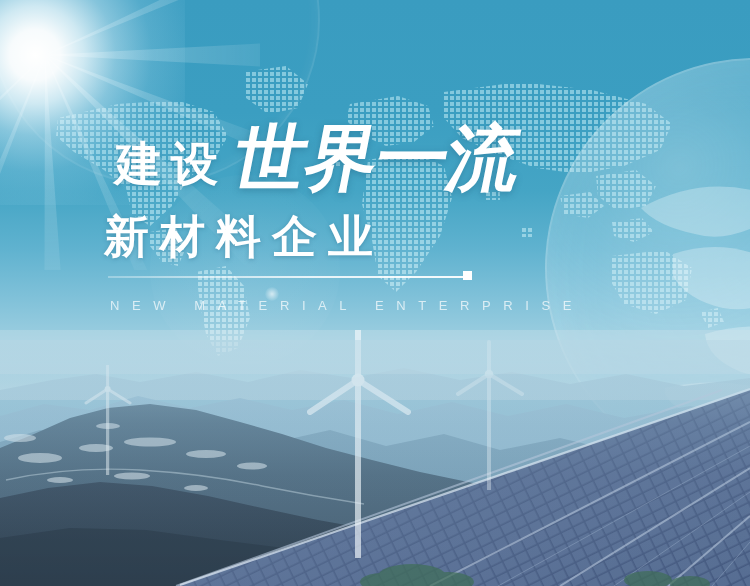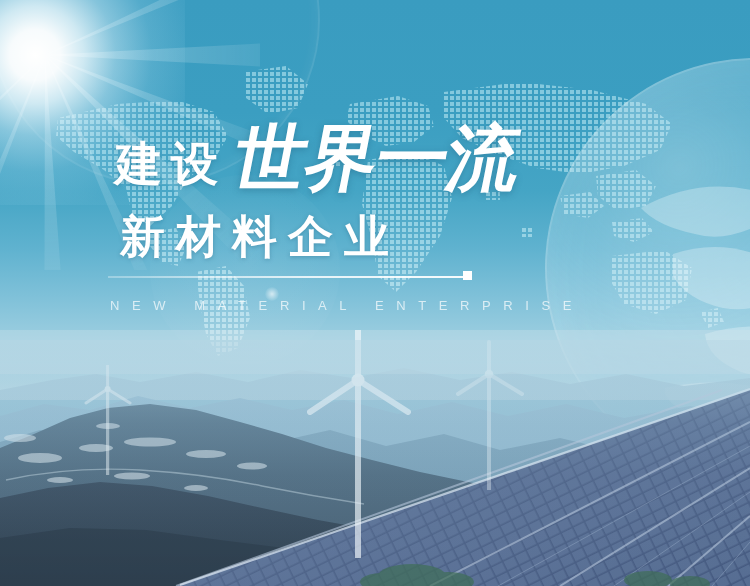--- a/index.html
+++ b/index.html
@@ -122,21 +122,21 @@
   }
   .h1-b{
     font-size:72px;line-height:1;font-weight:bold;
     color:#ffffff;letter-spacing:-1px;
     transform:skewX(-11deg);
     margin-left:8px;
     text-shadow:0 2px 7px rgba(30,90,120,.38);
   }
 
   .headline-2{
-    position:absolute;left:120px;top:214px;
+    position:absolute;left:104px;top:214px;
     font-size:45px;line-height:1;font-weight:bold;
     color:#ffffff;letter-spacing:11px;white-space:nowrap;
     text-shadow:0 1px 4px rgba(30,90,120,.35);
   }
 
   .rule{
     position:absolute;left:108px;top:276px;width:362px;height:2px;
     background:linear-gradient(90deg,rgba(255,255,255,.30) 0%,rgba(255,255,255,.82) 55%,rgba(255,255,255,.95) 100%);
   }
   .rule-cap{

